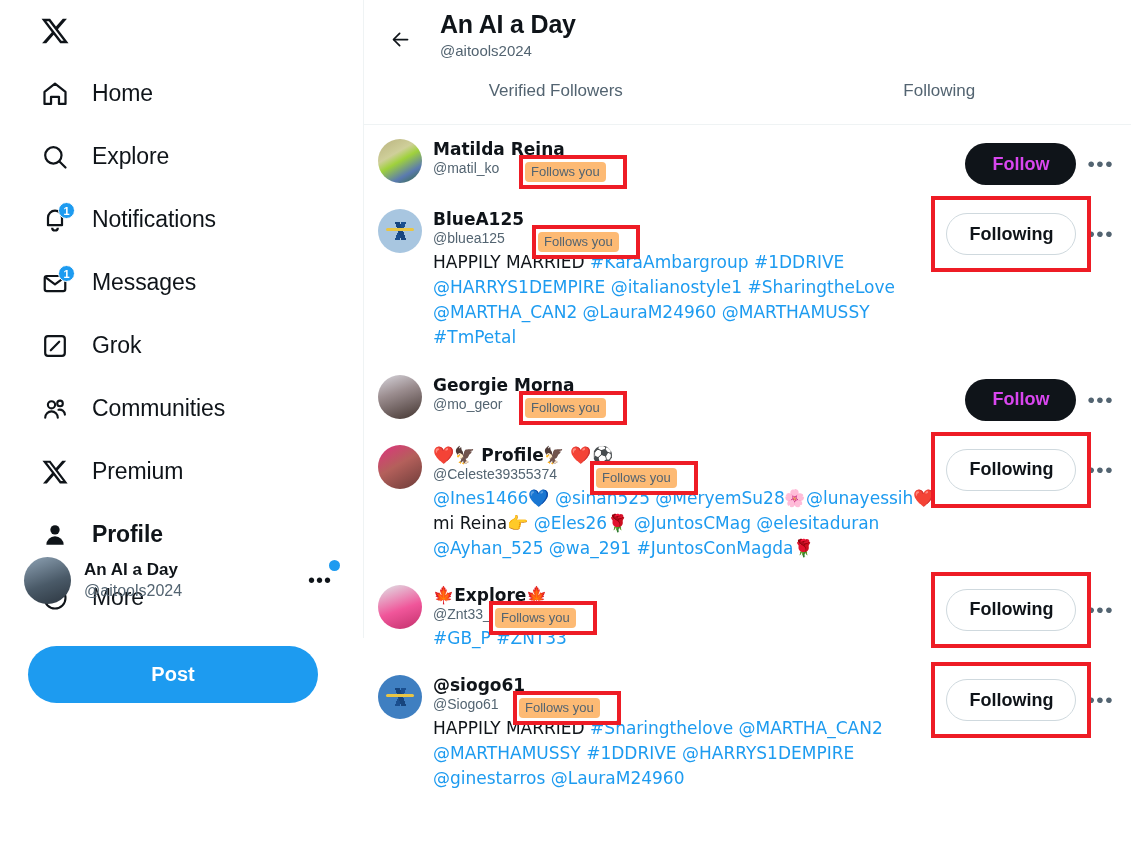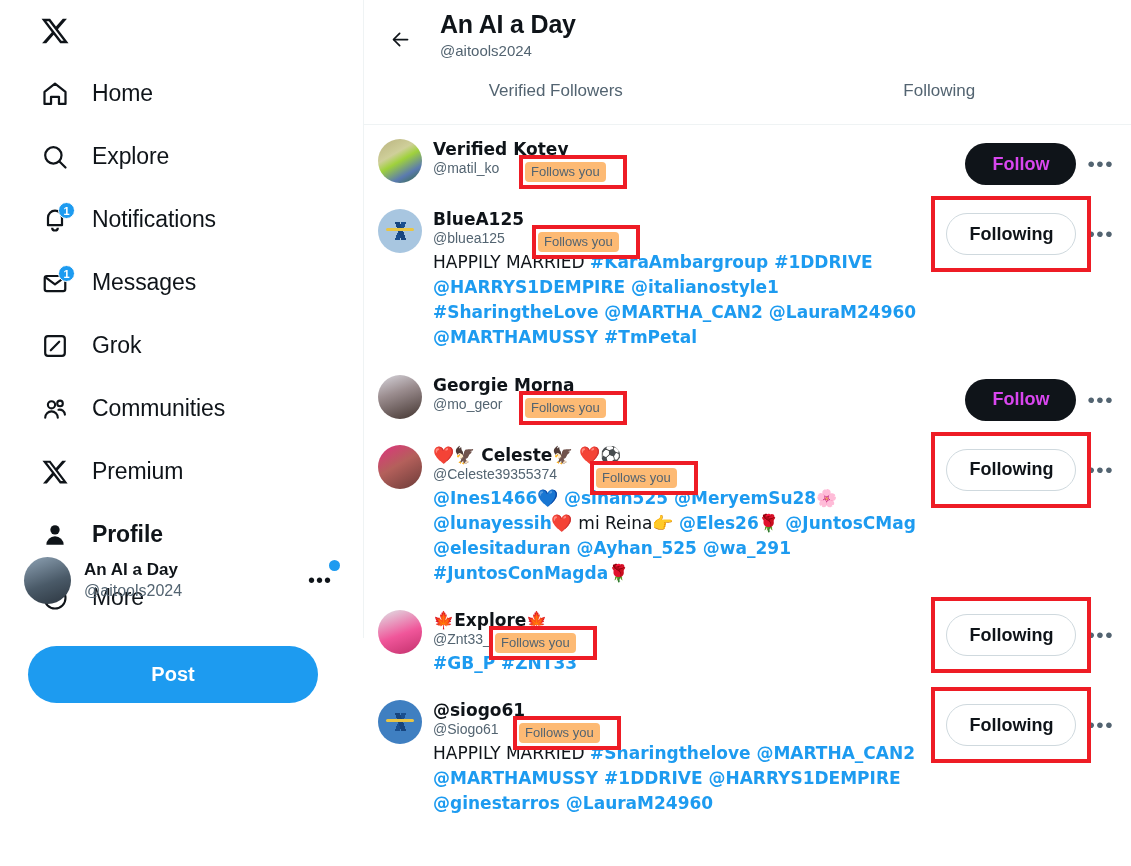--- a/index.html
+++ b/index.html
@@ -122,21 +122,21 @@
   .dispname { font-size:17px; font-weight:700; color:#0f1419; white-space:nowrap; }
   .handlerow { display:flex; align-items:center; position:relative; margin-top:1px; }
   .handle { font-size:14px; color:#536471; white-space:nowrap; }
   .follows-badge {
     font-size:13px; color:#536471; background:#fdba74;
     border-radius:4px; padding:2px 6px; line-height:1.25;
     position:absolute; white-space:nowrap;
   }
   .redbox { position:absolute; border:4px solid #ee1c25; pointer-events:none; }
   .bio { font-size:17px; color:#0f1419; line-height:1.42; margin-top:4px; word-break:break-word; }
-  .bio .lnk { color:#1d9bf0;font-weight:bold; }
+  .bio .lnk { color:#1d9bf0; }
 
   .rowactions { display:flex; align-items:flex-start; gap:8px; padding-top:4px; }
   .btn-follow {
     background:#0f1419; color:#d946ef; border:none;
     border-radius:22px; height:42px; padding:0 27px;
     font-size:18px; font-weight:700; cursor:pointer;
     font-family:"Liberation Sans", sans-serif;
   }
   .btn-following {
     background:#fff; color:#0f1419; border:1px solid #cfd9de;
@@ -297,21 +297,21 @@
         <span class="tab-label">Following</span>
 
       </div>
     </div>
 
     <div class="list" id="follower-list">
         <div class="row">
           <div class="avatar av1"></div>
           <div class="rowbody">
             <div class="namerow">
-              <span class="dispname emo">Verified Kotey</span>
+              <span class="dispname emo">Matilda Reina</span>
             </div>
             <div class="handlerow">
               <span class="handle">@matil_ko</span>
               <span class="follows-badge" style="left: 92px; top: 2px;">Follows you</span>
               <span class="redbox" style="left: 86px; top: -5px; width: 108px; height: 34px;"></span>
             </div>
           </div>
           <div class="rowactions">
             <div style="position: relative;"><button class="btn-follow">Follow</button></div>
             <span class="dots">•••</span>
@@ -351,21 +351,21 @@
           </div>
           <div class="rowactions">
             <div style="position: relative;"><button class="btn-follow">Follow</button></div>
             <span class="dots">•••</span>
           </div>
         </div>
         <div class="row">
           <div class="avatar av4"></div>
           <div class="rowbody">
             <div class="namerow">
-              <span class="dispname emo">❤️🦅 Celeste🦅 ❤️⚽</span>
+              <span class="dispname emo">❤️🦅 Profile🦅 ❤️⚽</span>
             </div>
             <div class="handlerow">
               <span class="handle">@Celeste39355374</span>
               <span class="follows-badge" style="left: 163px; top: 2px;">Follows you</span>
               <span class="redbox" style="left: 157px; top: -5px; width: 108px; height: 34px;"></span>
             </div>
             <div class="bio"><span class="lnk emo">@Ines1466</span><span class="emo">💙 </span><span class="lnk emo">@sinan525 @MeryemSu28</span><span class="emo">🌸</span><span class="lnk emo">@lunayessih</span><span class="emo">❤️ mi Reina👉 </span><span class="lnk emo">@Eles26</span><span class="emo">🌹 </span><span class="lnk emo">@JuntosCMag @elesitaduran @Ayhan_525 @wa_291 #JuntosConMagda</span><span class="emo">🌹</span></div>
           </div>
           <div class="rowactions">
             <div style="position: relative;"><button class="btn-following">Following</button><span class="redbox" style="left: -15px; top: -17px; right: -15px; height: 76px;"></span></div>

